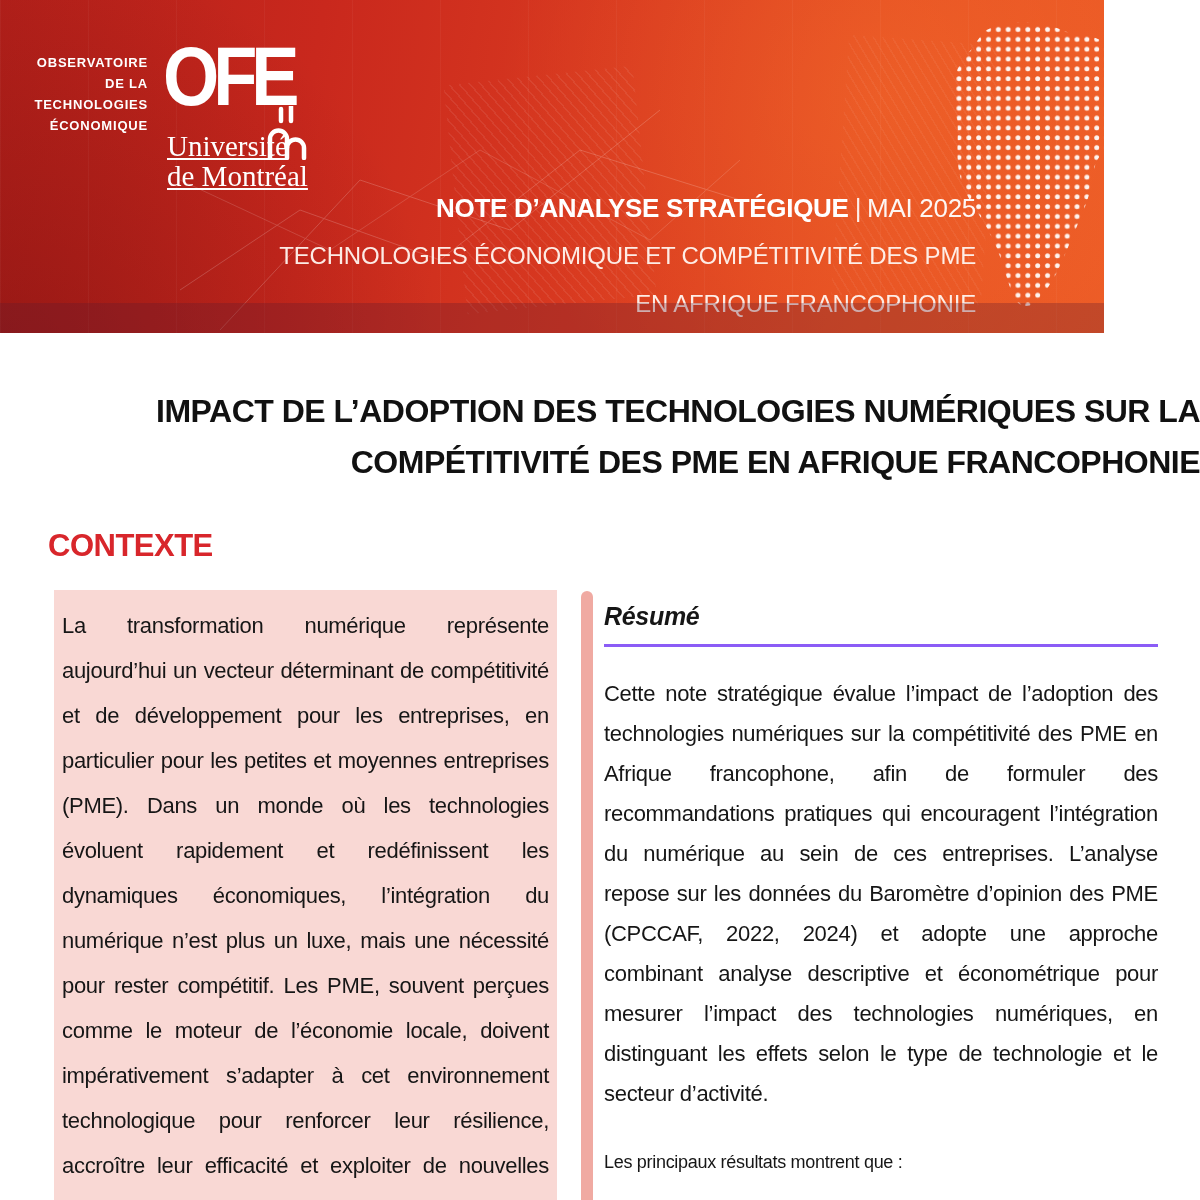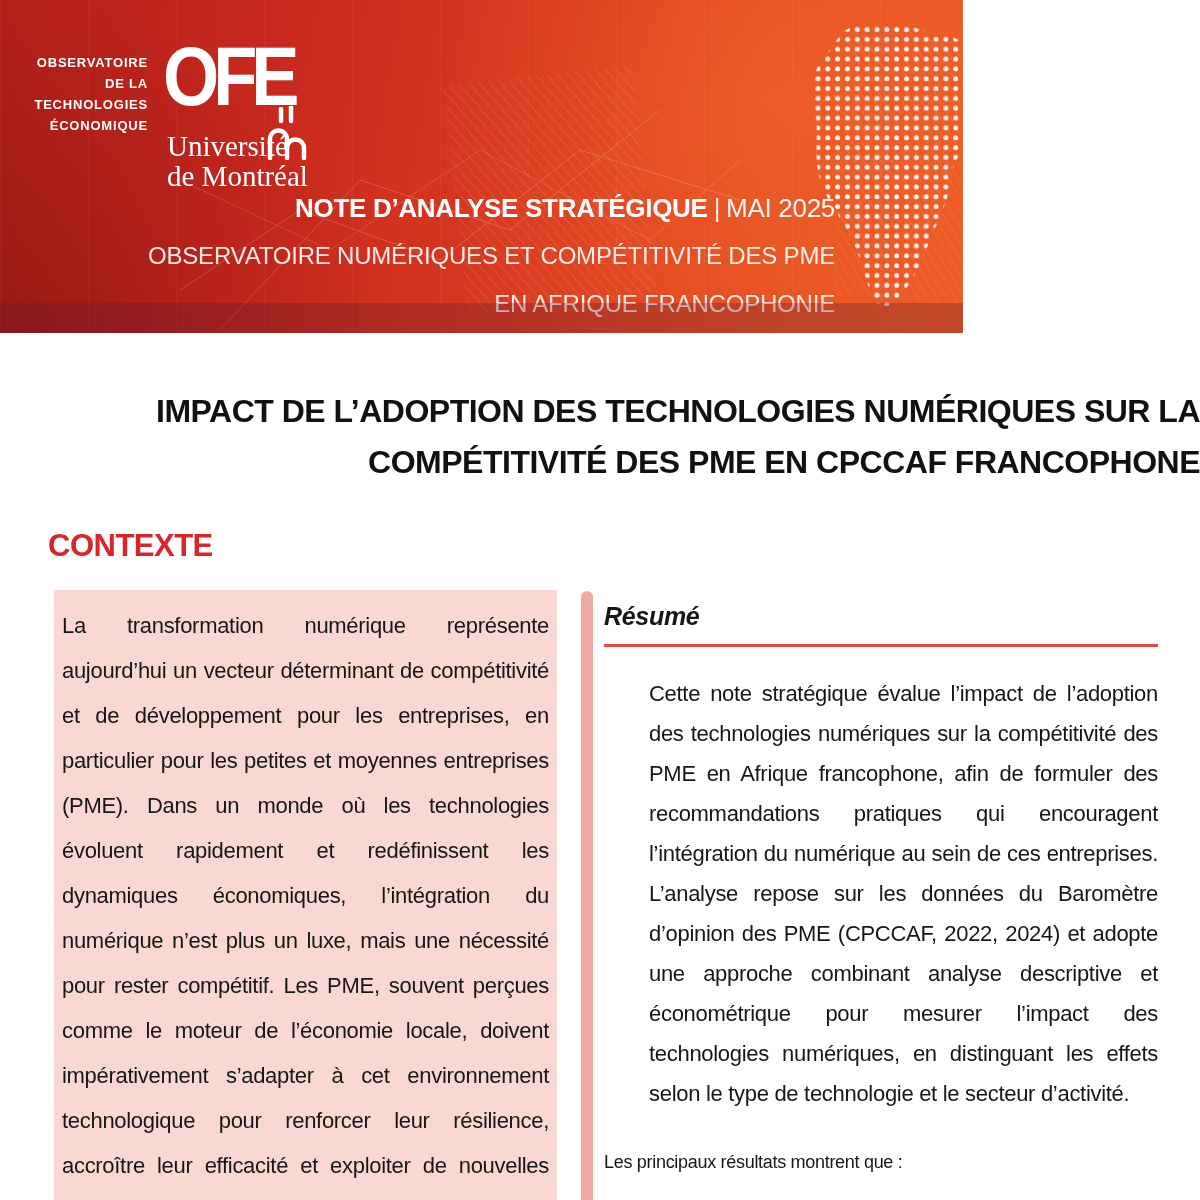--- a/index.html
+++ b/index.html
@@ -5,21 +5,21 @@
   html,body { margin:0; padding:0; }
   body {
     width:1200px; height:1200px; position:relative; overflow:hidden;
     background:#ffffff;
     font-family:"Liberation Sans", sans-serif;
     -webkit-font-smoothing:antialiased;
   }
 
   
   .banner {
-    position:absolute; left:0; top:0; width:963px; height:333px; overflow:hidden;
+    position:absolute; left:0; top:0; width:1104px; height:333px; overflow:hidden;
     background:
       radial-gradient(circle at 0% 115%, rgba(110,12,14,0.45), transparent 38%),
       radial-gradient(circle at 80% 30%, rgba(255,130,50,0.30), transparent 42%),
       linear-gradient(100deg, #b3201a 0%, #c9281d 28%, #d93a20 55%, #e44c22 76%, #ec5a26 100%);
   }
   .banner-vlines {
     position:absolute; inset:0; opacity:0.55;
     background:repeating-linear-gradient(90deg, rgba(255,255,255,0.07) 0 1px, transparent 1px 88px);
   }
   .hatch { position:absolute; background:repeating-linear-gradient(55deg, rgba(255,255,255,0.5) 0 1.5px, transparent 1.5px 8px); opacity:0.14; }
@@ -38,21 +38,21 @@
     text-align:right; color:#ffffff;
     font-size:13px; font-weight:bold; letter-spacing:0.8px; line-height:21px;
   }
   .ofe-logo {
     position:absolute; left:163px; top:28px;
     color:#ffffff; font-size:84px; font-weight:bold;
     letter-spacing:-7px; transform:scaleX(0.86); transform-origin:left top;
   }
   .univ-block {
     position:absolute; left:167px; top:131px; color:#ffffff;
-    font-family:"Liberation Serif", serif; font-size:29px; line-height:30px;
+    font-family:"Liberation Serif", serif; font-size:29px; line-height:30px;text-decoration:underline;
   }
   .udem-torch { position:absolute; left:266px; top:106px; }
 
   
   .note-block {
     position:absolute; right:128px; top:184px; text-align:right; color:#ffffff;
     line-height:48px; white-space:nowrap;margin-left:32px;
   }
   .note-line1 { font-size:26px; font-weight:bold; letter-spacing:-0.3px; }
   .note-line1 .sep { font-weight:400; opacity:0.9; padding:0 6px; }
@@ -74,25 +74,25 @@
     color:#161616; font-size:22px; line-height:45px;
     text-align:justify; letter-spacing:-0.3px;
   }
   .divider-bar {
     position:absolute; left:581px; top:591px; width:12px; height:620px;
     background:#f0aaa2; border-radius:7px 7px 0 0;
   }
   .right-col { position:absolute; left:604px; top:602px; width:554px; color:#161616; }
   .resume-heading {
     font-style:italic; font-weight:bold; font-size:25px; letter-spacing:-0.3px;
-    padding-bottom:13px; border-bottom:3px solid #ef4444;
+    padding-bottom:13px; border-bottom:3px solid #8b5cf6;
   }
   .resume-para {
     margin-top:27px; font-size:22px; line-height:40px;
-    text-align:justify; letter-spacing:-0.3px;margin-left:45px;
+    text-align:justify; letter-spacing:-0.3px;
   }
   .results-intro { margin-top:38px; font-size:18px; letter-spacing:-0.3px; }
 </style>
 </head>
 <body>
 
 <div class="banner">
   <div class="banner-vlines"></div>
   <div class="hatch h1"></div>
   <div class="hatch h2"></div>
@@ -121,40 +121,40 @@
 
   <div class="univ-block">
     <div>Université</div>
     <div>de Montréal</div>
   </div>
 
   <div class="note-block">
     <div class="note-line1">
       <span>NOTE D’ANALYSE STRATÉGIQUE</span><span class="sep">|</span><span class="date">MAI 2025</span>
     </div>
-    <div class="note-sub">OBSERVATOIRE NUMÉRIQUES ET COMPÉTITIVITÉ DES PME</div>
+    <div class="note-sub">TECHNOLOGIES ÉCONOMIQUE ET COMPÉTITIVITÉ DES PME</div>
     <div class="note-sub">EN AFRIQUE FRANCOPHONIE</div>
   </div>
 
   <svg class="africa-map" viewBox="0 0 200 260">
     <defs>
       <pattern id="dts" width="8.2" height="8.2" patternUnits="userSpaceOnUse">
         <circle cx="3" cy="3" r="2.05" fill="#ffffff" opacity="0.93"></circle>
       </pattern>
     </defs>
     <path fill="url(#dts)" d="M58,12 C78,2 105,4 122,12 C138,18 152,14 160,26 C168,38 163,50 172,62 C182,76 178,92 168,102 C158,112 150,116 148,130 C146,148 140,162 132,180 C124,198 118,218 104,234 C94,246 84,244 79,228 C74,214 71,200 64,186 C54,164 40,152 36,130 C32,110 38,94 32,78 C26,60 34,40 46,28 C50,22 54,16 58,12 Z"></path>
     <path fill="url(#dts)" d="M160,226 l9,-16 l7,11 l-7,18 Z"></path>
   </svg>
 
   <div class="banner-band"></div>
 </div>
 
 <div class="doc-title">
   <div>IMPACT DE L’ADOPTION DES TECHNOLOGIES NUMÉRIQUES SUR LA</div>
-  <div>COMPÉTITIVITÉ DES PME EN CPCCAF FRANCOPHONE</div>
+  <div>COMPÉTITIVITÉ DES PME EN AFRIQUE FRANCOPHONIE</div>
 </div>
 
 <div class="section-heading">CONTEXTE</div>
 
 <div class="context-box">
   <span>La transformation numérique représente aujourd’hui un vecteur déterminant de compétitivité et de développement pour les entreprises, en particulier pour les petites et moyennes entreprises (PME). Dans un monde où les technologies évoluent rapidement et redéfinissent les dynamiques économiques, l’intégration du numérique n’est plus un luxe, mais une nécessité pour rester compétitif. Les PME, souvent perçues comme le moteur de l’économie locale, doivent impérativement s’adapter à cet environnement technologique pour renforcer leur résilience, accroître leur efficacité et exploiter de nouvelles opportunités de croissance.</span>
 </div>
 
 <div class="divider-bar"></div>
 

